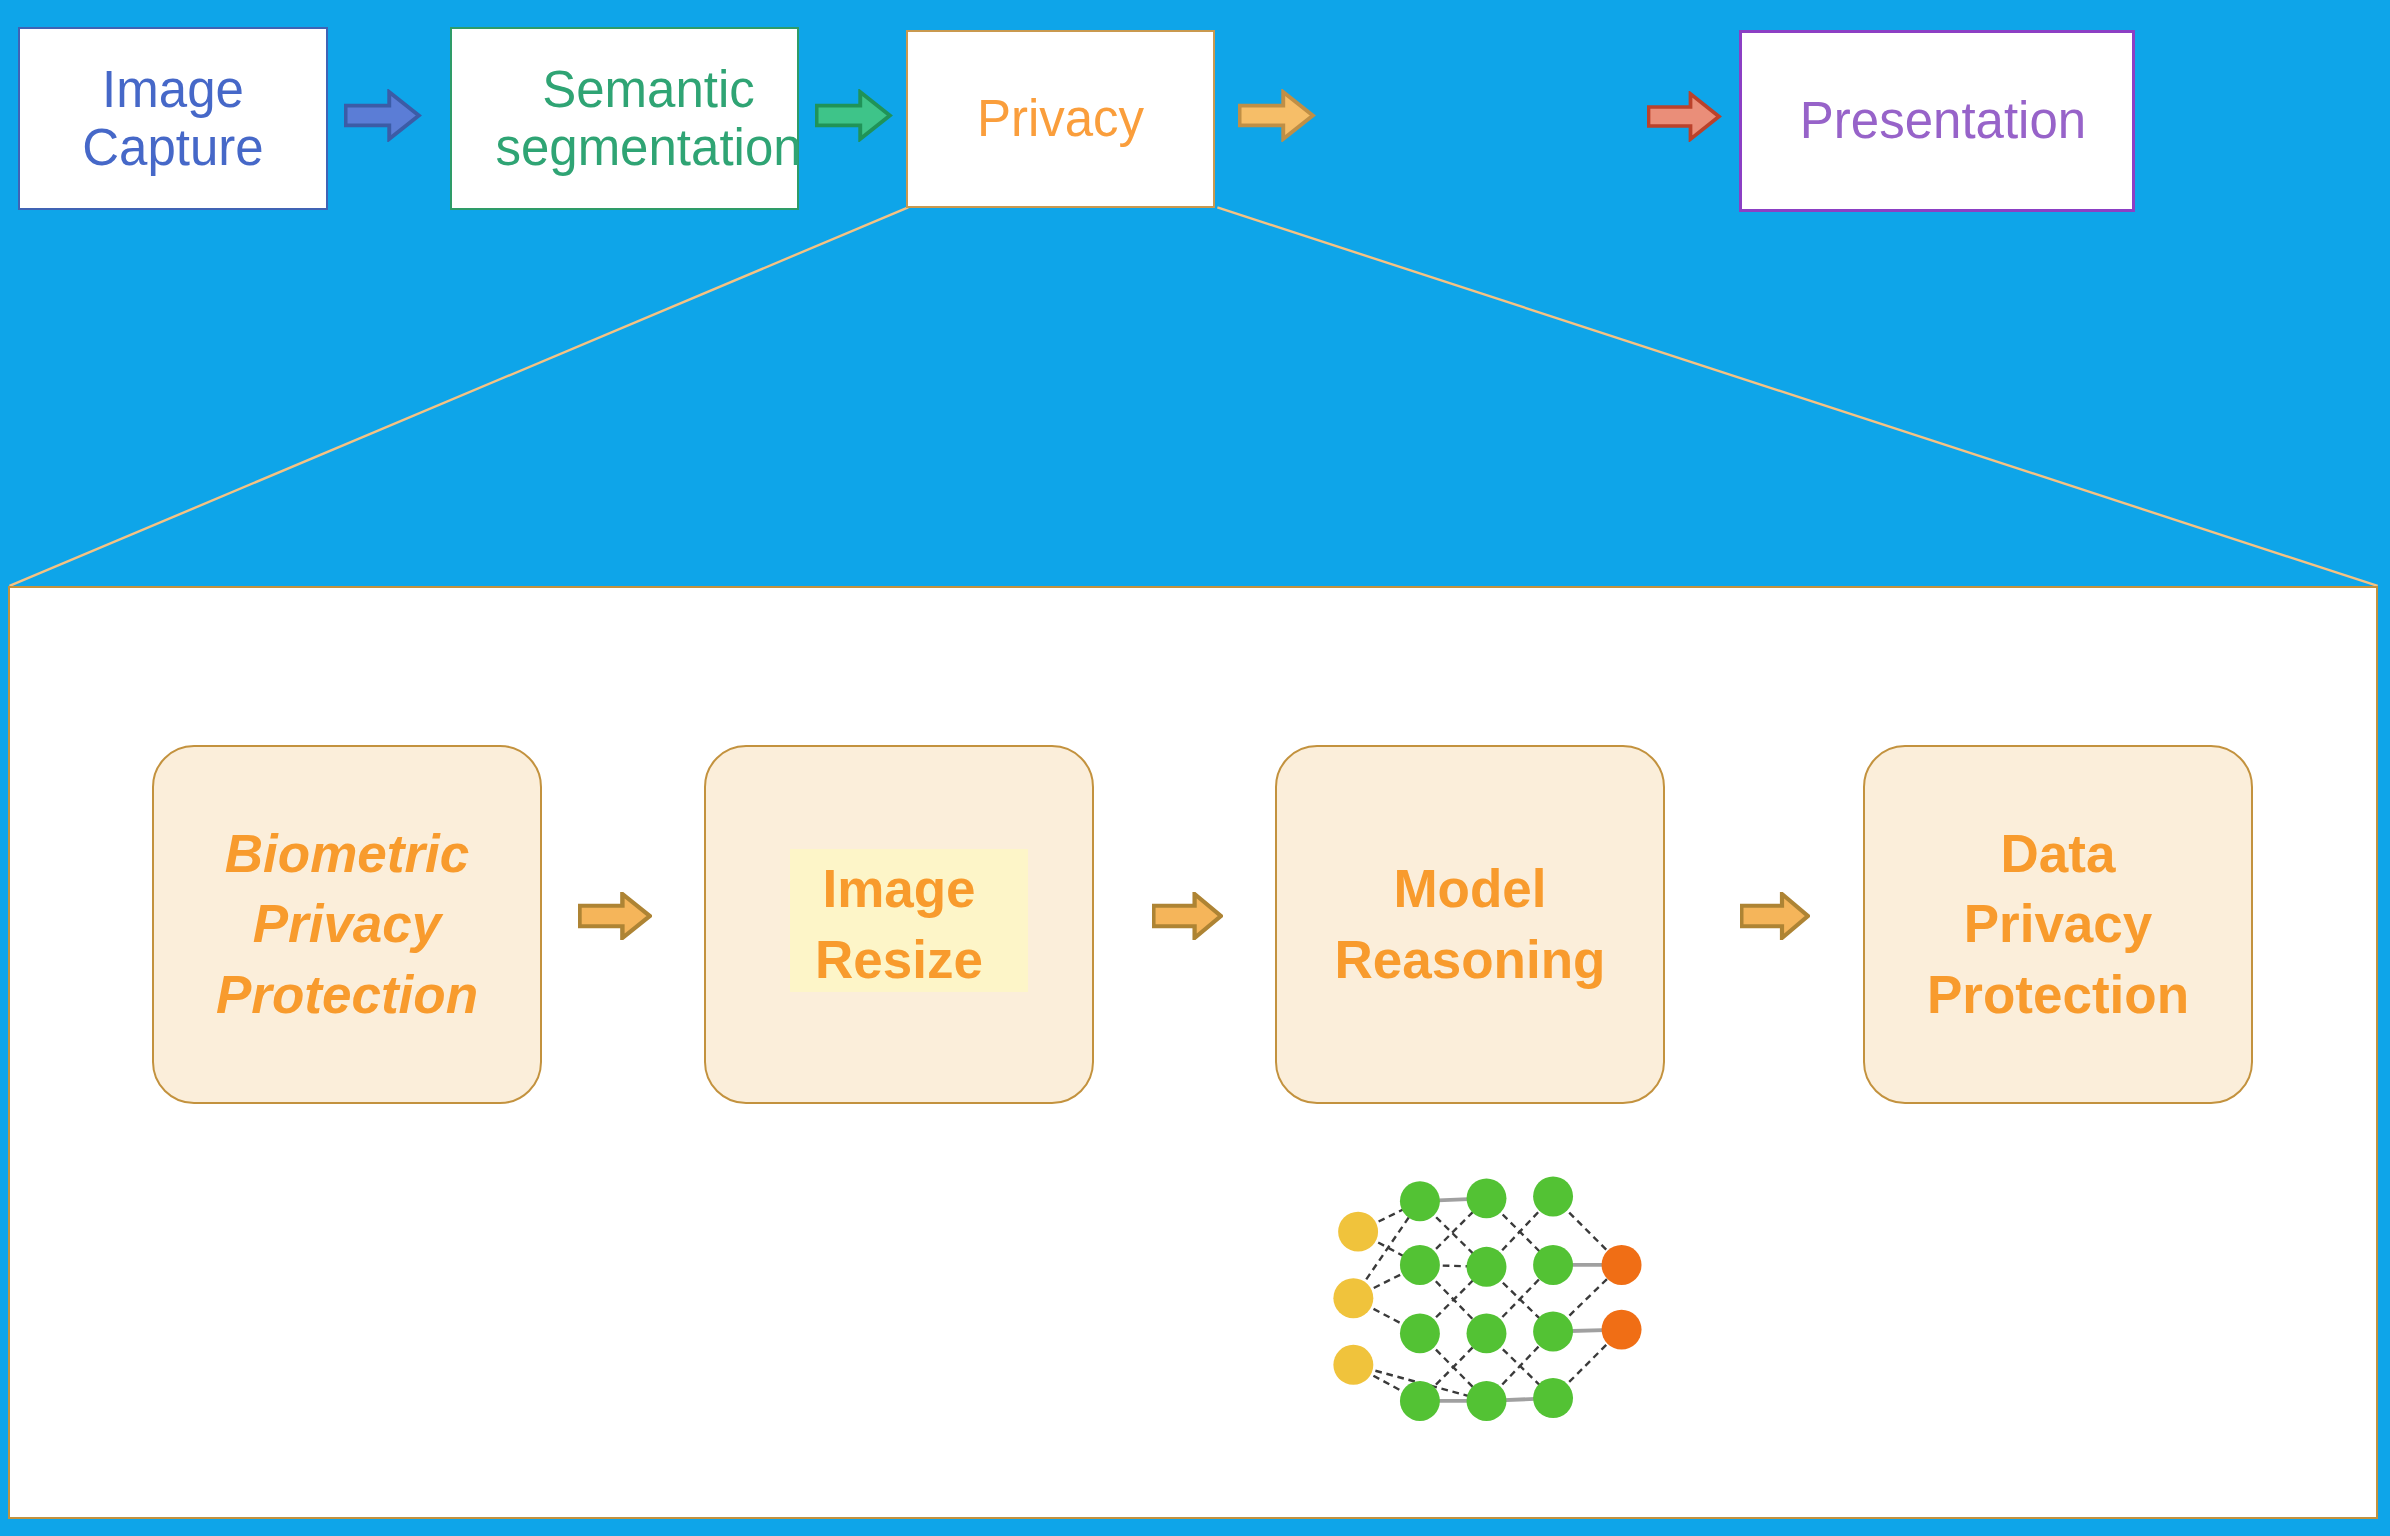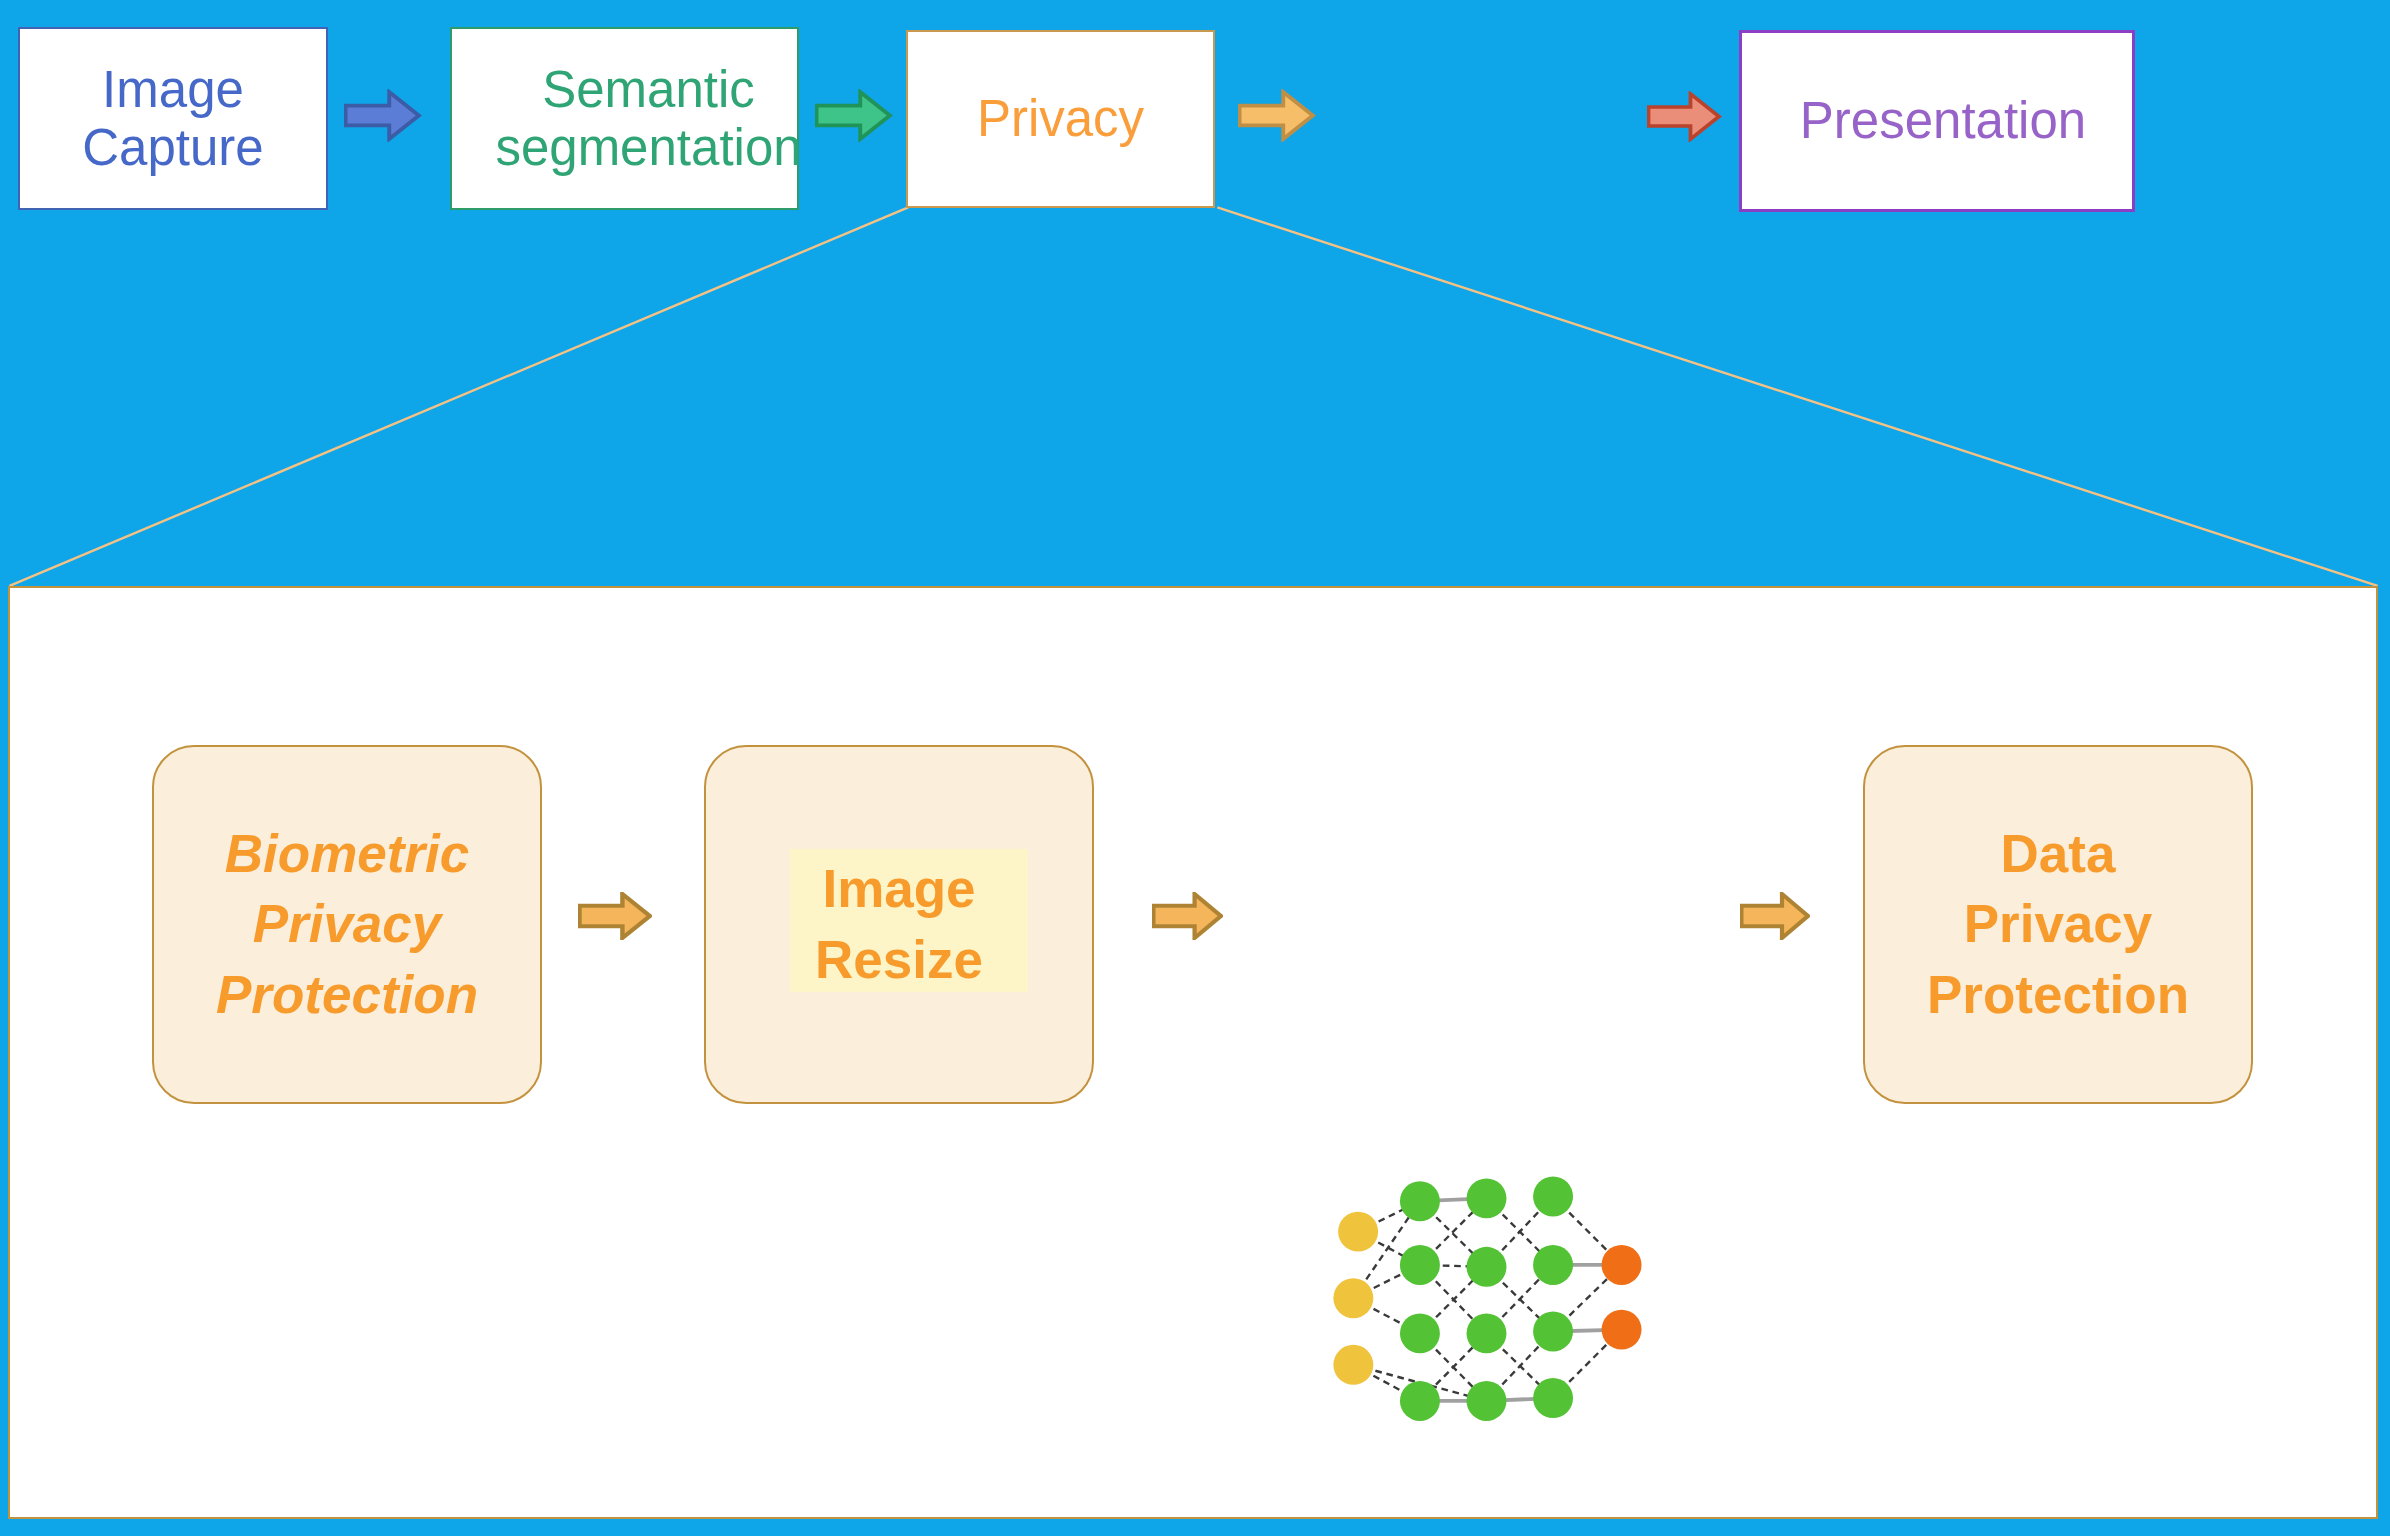--- a/index.html
+++ b/index.html
@@ -104,20 +104,24 @@
   <div class="subbox b2">
     <div class="hl"></div>
     <span class="lbl">Image
 Resize</span>
   </div>
   <div class="block-arrow asub u2">
     <svg viewBox="0 0 100 70" preserveAspectRatio="none">
         <polygon points="2,20 60,20 60,3 97,35 60,67 60,50 2,50" stroke-width="6" stroke-linejoin="miter"></polygon>
       </svg>
   </div>
+  <div class="subbox b3">
+    <span class="lbl">Model
+Reasoning</span>
+  </div>
   <div class="block-arrow asub u3">
     <svg viewBox="0 0 100 70" preserveAspectRatio="none">
         <polygon points="2,20 60,20 60,3 97,35 60,67 60,50 2,50" stroke-width="6" stroke-linejoin="miter"></polygon>
       </svg>
   </div>
   <div class="subbox b4">
     <span class="lbl">Data
 Privacy
 Protection</span>
   </div>

